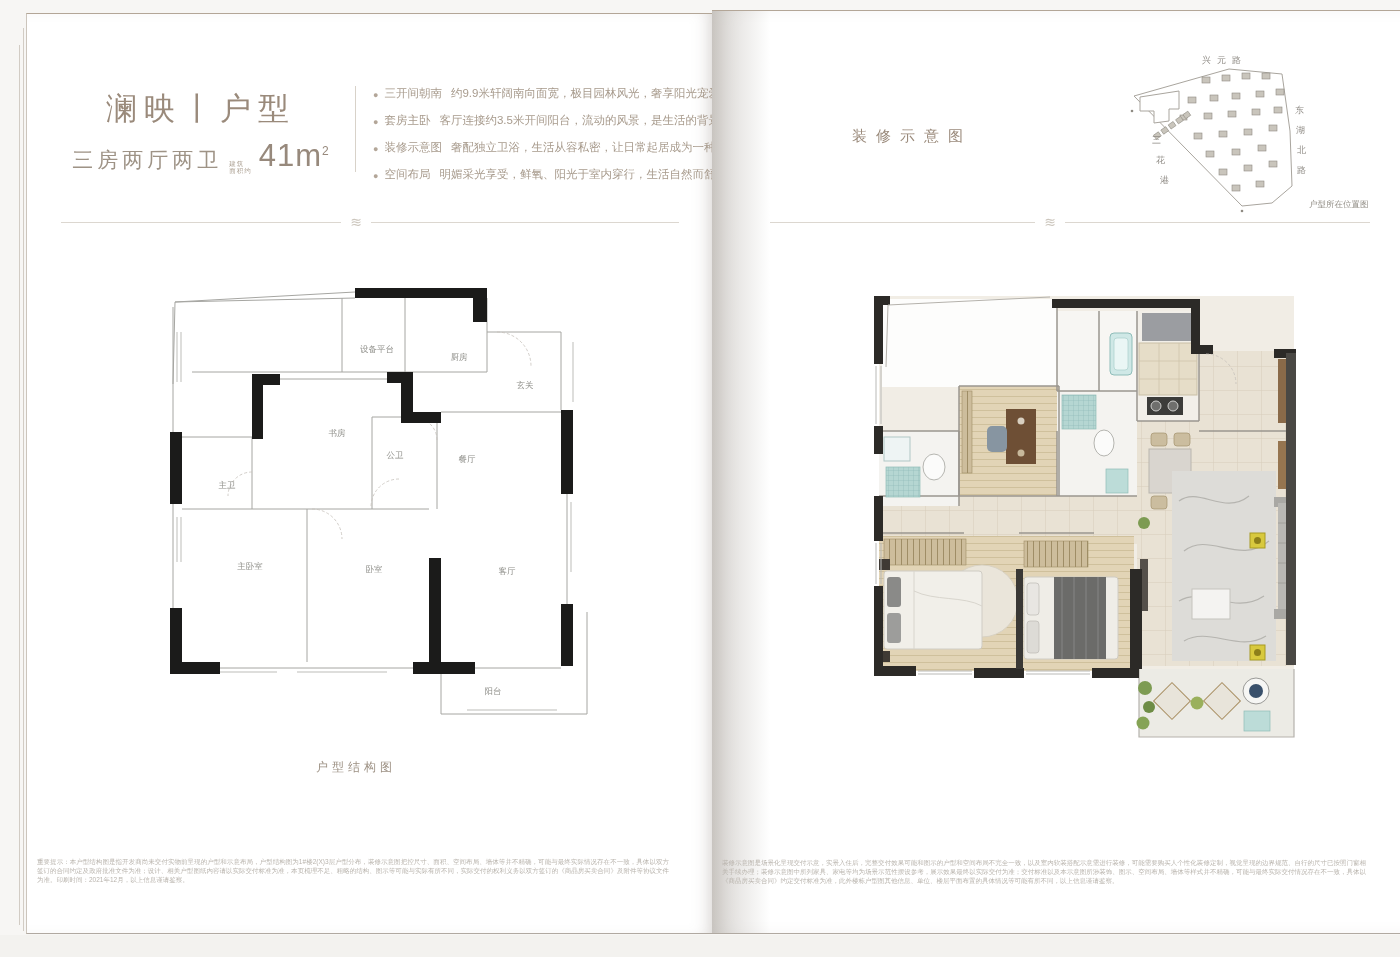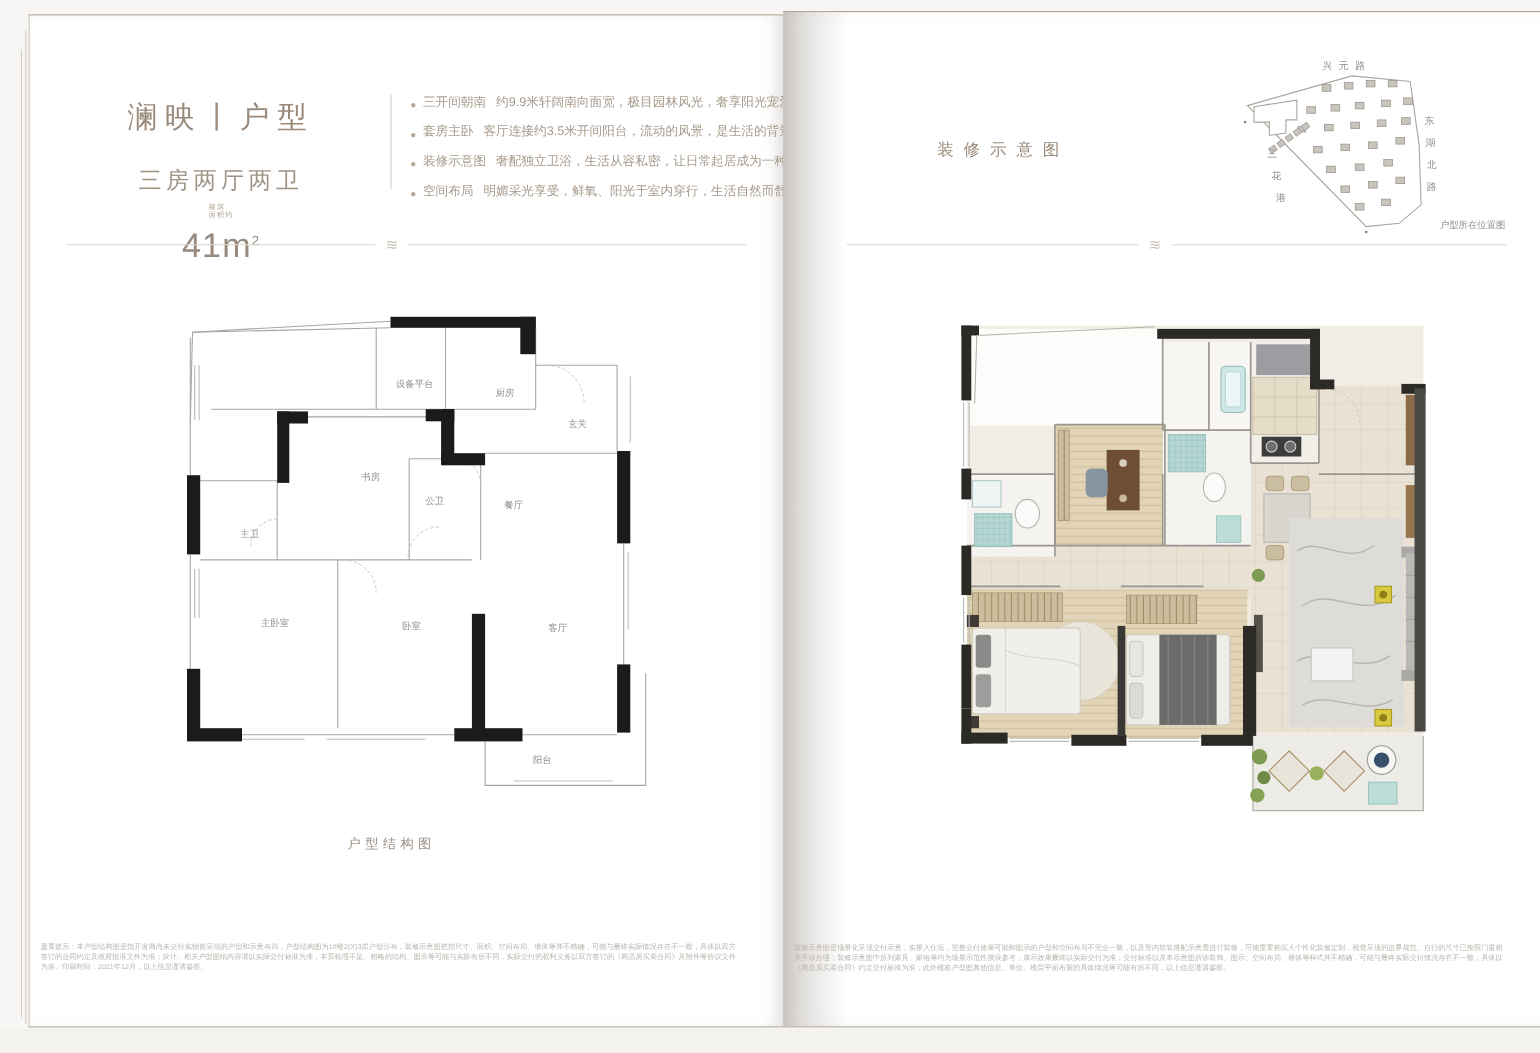--- a/index.html
+++ b/index.html
@@ -24,25 +24,25 @@
   }
   .stack-line{position:absolute;width:1px;background:#d2ccc4;}
   .stack-line.a{left:19px;top:45px;height:880px;}
   .stack-line.b{left:23px;top:28px;height:903px;}
   .gutter-shade{position:absolute;left:0;top:0;width:58px;height:100%;
     background:linear-gradient(to right,rgba(150,142,133,.38),rgba(255,255,255,0));}
   .bottom-band{position:absolute;left:0;right:0;top:935px;height:22px;background:#f3f2ef;}
   
   .lp-title{
     position:absolute;left:0;top:74px;width:348px;text-align:center;
-    font-size:27px;letter-spacing:7px;color:#9a8a7b;font-weight:500;
+    font-size:31px;letter-spacing:7px;color:#9a8a7b;font-weight:500;
   }
   .lp-subtitle{
-    position:absolute;left:0;top:136px;width:348px;
-    display:flex;align-items:center;justify-content:center;gap:7px;color:#9e9386;flex-direction:column;
+    position:absolute;left:0;top:124px;width:348px;
+    display:flex;align-items:flex-end;justify-content:center;gap:7px;color:#9e9386;
   }
   .lp-subtitle .rooms-count{font-size:21px;letter-spacing:4px;}
   .area-note{display:flex;flex-direction:column;justify-content:center;line-height:7px;
     font-size:6.5px;color:#ab9f91;letter-spacing:1px;}
   .area-value{font-size:31px;font-weight:300;color:#97897c;letter-spacing:1px;}
   .area-value sup{font-size:12px;}
   .v-divider{position:absolute;left:328px;top:72px;width:1px;height:86px;background:#d8d2c9;}
   .bullets{position:absolute;left:346px;top:72px;width:322px;display:flex;flex-direction:column;gap:11px;}
   .bullet-row{display:flex;align-items:flex-start;font-size:11.5px;color:#a79a8c;line-height:14px;white-space:nowrap;}
   .bullet-dot{font-size:9px;margin:2px 6px 0 0;color:#b3a698;}

